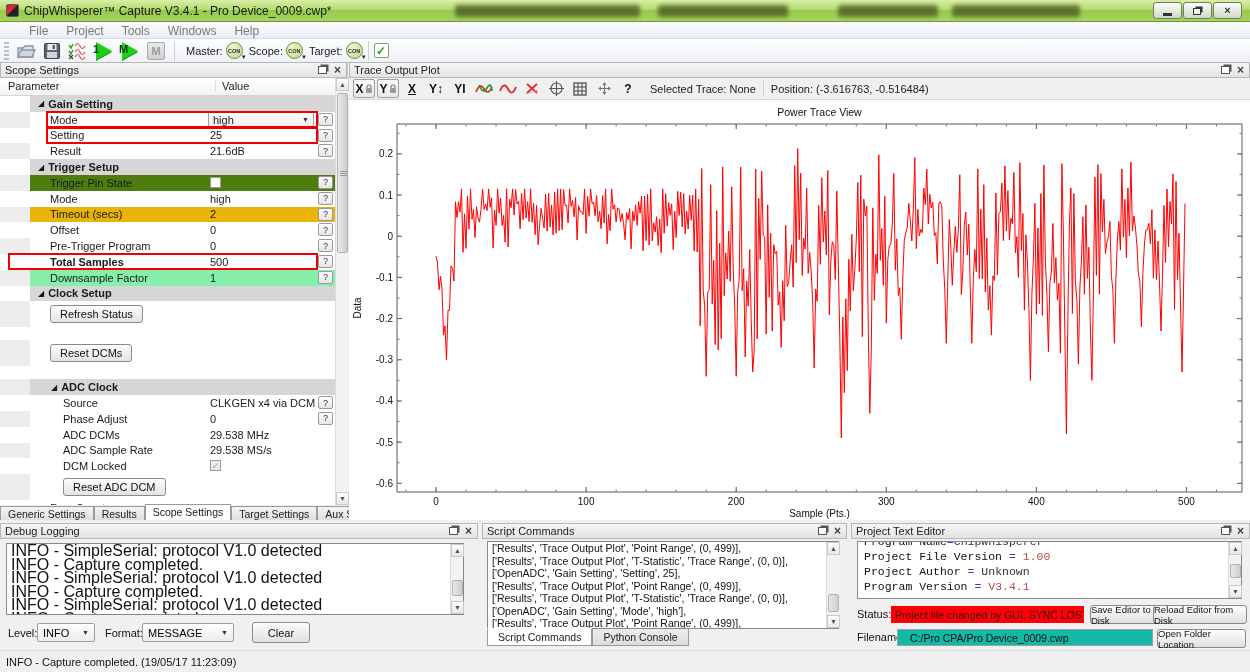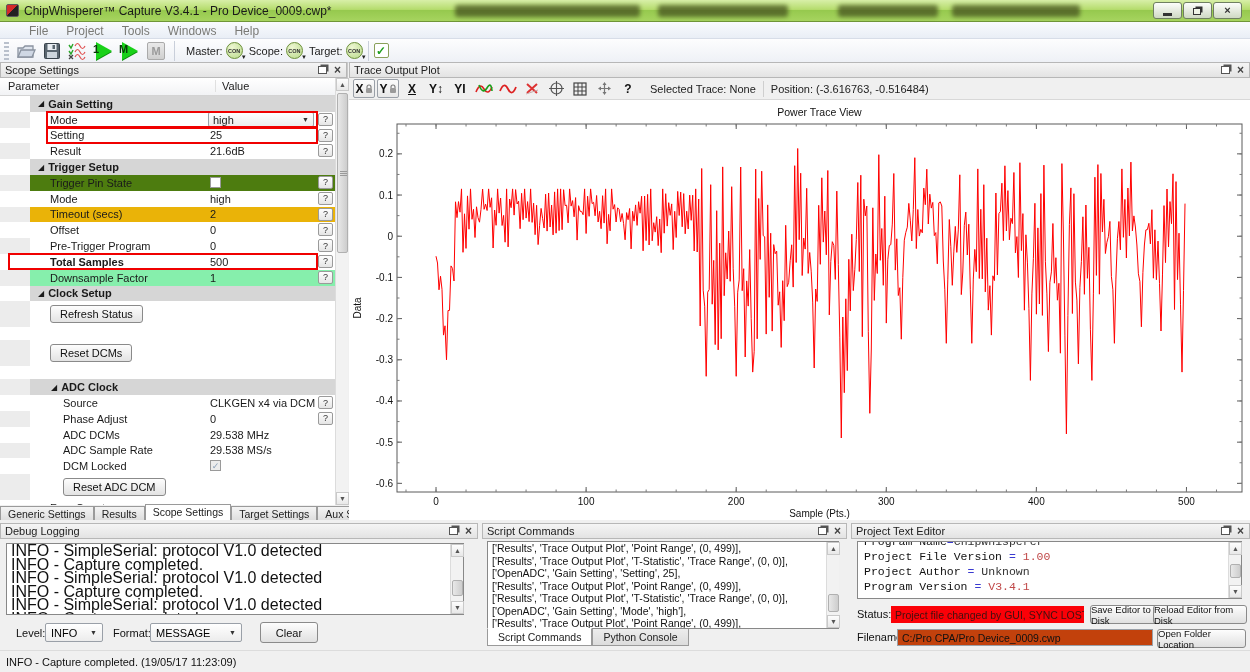--- a/index.html
+++ b/index.html
@@ -101,21 +101,21 @@
   #chart-wrap { position:absolute; left:0; top:38px; width:901px; height:420px; background:#fff; }
 
   
   .bpanel { position:absolute; top:523px; height:127px; background:#f0f0f0; }
   #debug-panel { left:0; width:478px; }
   #script-panel { left:482px; width:365px; }
   #editor-panel { left:851px; width:399px; }
   .whitebox { position:absolute; background:#fff; border:1px solid #888; overflow:hidden; }
   #log-box { left:6px; top:20px; width:458px; height:72px; }
   .logline { font-size:16px; color:#111; padding:0 4px; line-height:13.5px; white-space:nowrap; }
-  #debug-controls { position:absolute; left:8px; top:98px; width:478px; height:26px; }
+  #debug-controls { position:absolute; left:0; top:98px; width:478px; height:26px; }
   .ctl-label { position:absolute; font-size:11px; color:#111; top:6px; }
   .ctl-combo { position:absolute; top:2px; height:19px; border:1px solid #9aa0a8; border-radius:2px;
     background:linear-gradient(#fff,#ececec); display:flex; align-items:center; font-size:11px; padding:0 5px; }
   .ctl-combo .arr { margin-left:auto; font-size:7px; color:#333; }
   .push { border:1px solid #8a8a8a; border-radius:3px; background:linear-gradient(#fdfdfd,#e0e0e0);
     font-size:11px; color:#111; display:flex; align-items:center; justify-content:center; position:absolute; }
   #script-box { left:5px; top:18px; width:352px; height:88px; }
   .scriptline { font-size:10.5px; color:#111; padding:0 4px; line-height:12.5px; white-space:nowrap; }
   .scriptline.cut { margin-top:-6px; }
   #script-tabs { position:absolute; left:5px; top:106px; display:flex; align-items:flex-start; }
@@ -123,22 +123,22 @@
     background:linear-gradient(#ededed,#dcdcdc); }
   .sctab.active { background:#fff; position:relative; z-index:2; margin-top:-1px; border-top:1px solid #fff; }
   #editor-box { left:6px; top:18px; width:385px; height:58px; font-family:"Liberation Mono",monospace; }
   .edline { font-size:11.5px; line-height:15px; white-space:nowrap; padding-left:6px; color:#111; }
   .edline.cut { margin-top:-8px; }
   .edline .eq { color:#3a3ad0; } .edline .val { color:#c04848; } .edline .vald { color:#333; }
   #ed-status-row { position:absolute; left:0; top:82px; width:399px; height:22px; }
   #ed-file-row { position:absolute; left:0; top:106px; width:399px; height:20px; }
   #status-badge { position:absolute; left:40px; top:1px; width:193px; height:17px; background:#fb0007;
     color:#401010; font-size:10.5px; display:flex; align-items:center; padding:0 4px; white-space:nowrap; overflow:hidden; }
-  #filename-input { position:absolute; left:46px; top:0px; width:256px; height:17px; background:#c2410c; border:1px solid #9aa0a8;
-    font-size:10.5px; display:flex; align-items:center; padding:0 4px; white-space:nowrap; overflow:hidden; color:#111; }
+  #filename-input { position:absolute; left:46px; top:0px; width:256px; height:17px; background:#14b8a6; border:1px solid #9aa0a8;
+    font-size:10.5px; display:flex; align-items:center; padding:0 12px; white-space:nowrap; overflow:hidden; color:#111; }
 
   
   #statusbar { position:absolute; left:0; top:650px; width:1250px; height:22px; background:#f0f0f0;
     border-top:1px solid #dcdcdc; display:flex; align-items:center; }
   #statusbar span { font-size:11px; color:#111; margin-left:6px; }
 
   svg text { font-family:"Liberation Sans",sans-serif; }
 </style>
 </head>
 <body>

